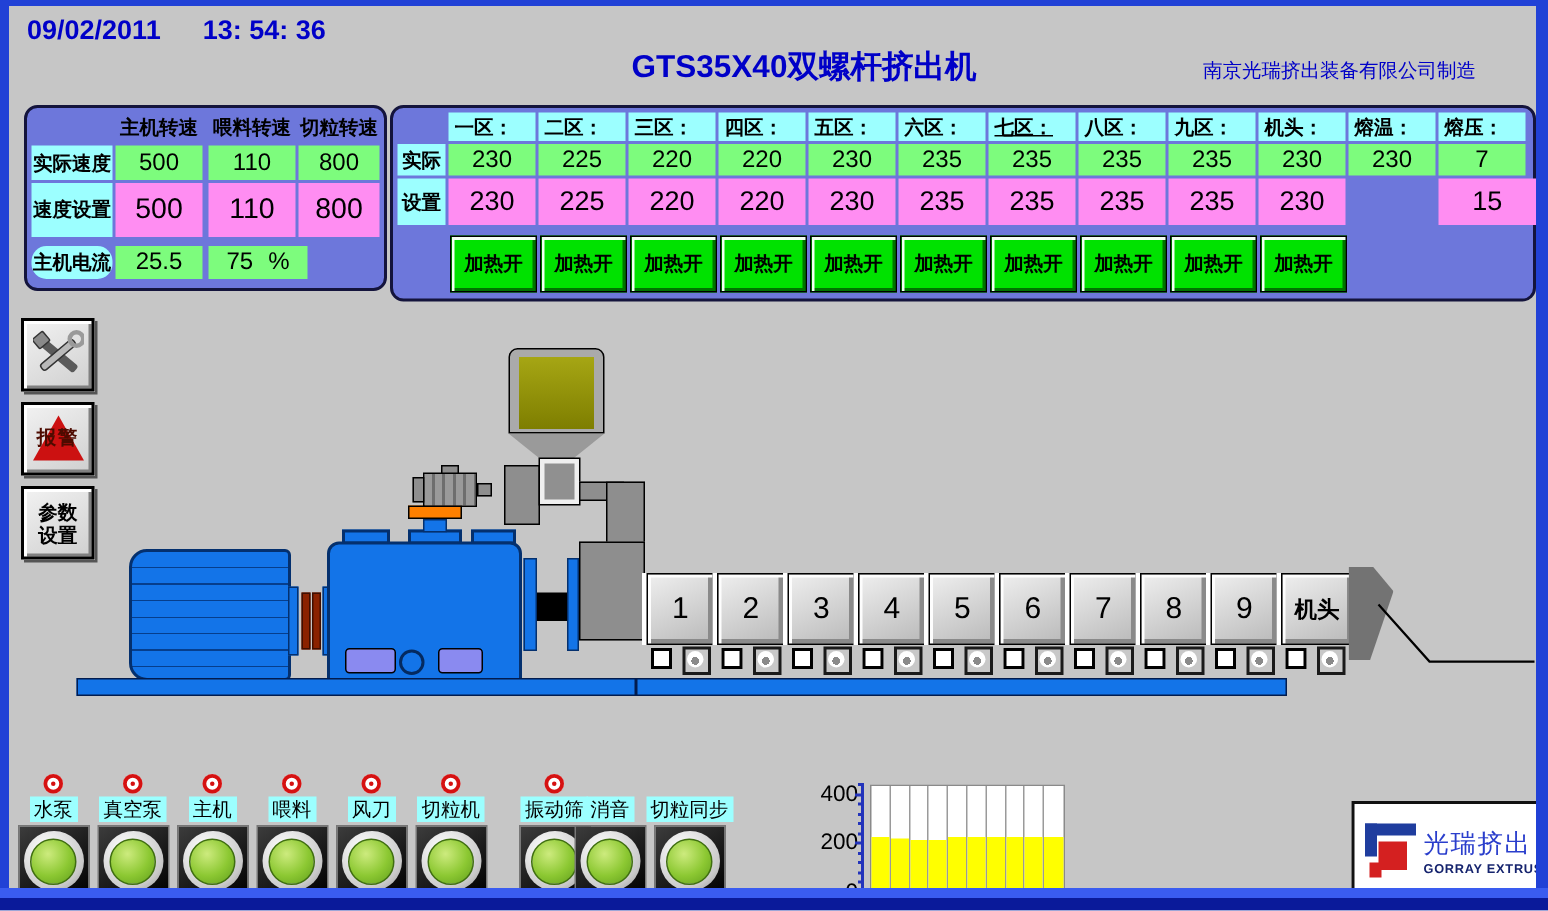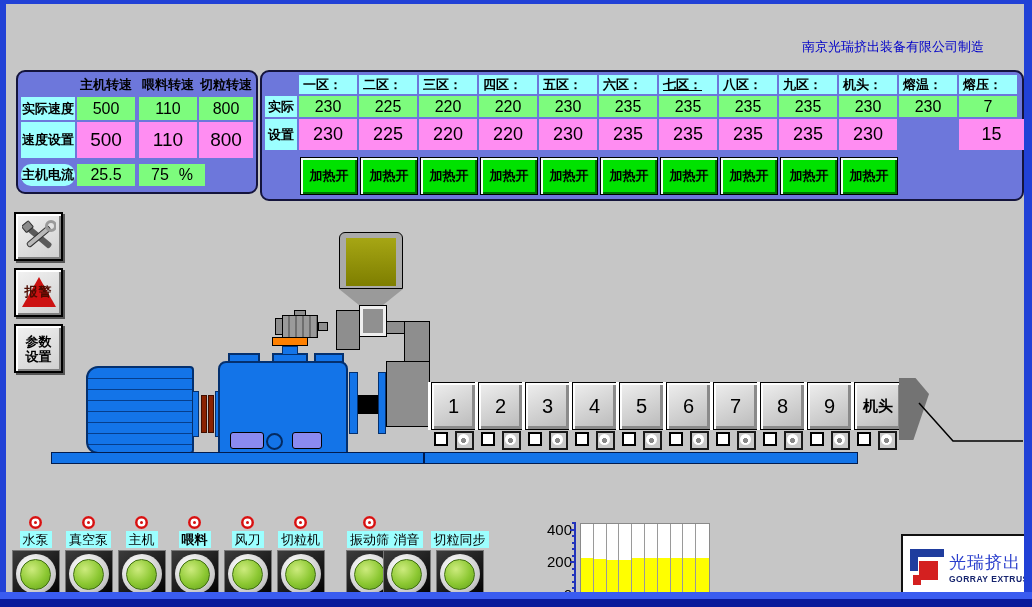--- a/index.html
+++ b/index.html
@@ -113,20 +113,24 @@
   #logo-txt{margin-left:5px;}
   #logo-cn{font-size:17px;color:#2a3ecc;letter-spacing:1px;white-space:nowrap;}
   #logo-en{font-size:8.5px;font-weight:bold;color:#16246e;letter-spacing:.5px;white-space:nowrap;}
 </style>
 </head>
 <body>
 
 <div id="frame">
 <div id="screen">
 
+  <div id="datetime">
+    <span>09/02/2011</span><span>13: 54: 36</span>
+  </div>
+  <div id="main-title">GTS35X40双螺杆挤出机</div>
   <div id="manufacturer">南京光瑞挤出装备有限公司制造</div>
 
   <div id="speed-panel" class="panel">
     <div class="cell hdr" style="left:59px;top:3px;width:58px;height:20px;">主机转速</div>
     <div class="cell hdr" style="left:121px;top:3px;width:58px;height:20px;">喂料转速</div>
     <div class="cell hdr" style="left:181px;top:3px;width:54px;height:20px;">切粒转速</div>
 
     <div class="cell cyan hdr" style="left:3px;top:25px;width:54px;height:23px;">实际速度</div>
     <div class="cell green val-s" style="left:59px;top:25px;width:58px;height:23px;">500</div>
     <div class="cell green val-s" style="left:121px;top:25px;width:58px;height:23px;">110</div>
@@ -308,21 +312,21 @@
         </div>
         <div class="ind" style="left: 110px;">
           <div class="ind-dot"></div>
           <div class="ind-label">主机</div>
           <div class="ind-btn">
             <div class="ind-ring">
               <div class="ind-green"></div>
             </div>
           </div>
         </div>
-        <div class="ind" style="left: 163px; font-weight: bold;">
+        <div class="ind" style="left: 163px;">
           <div class="ind-dot"></div>
           <div class="ind-label">喂料</div>
           <div class="ind-btn">
             <div class="ind-ring">
               <div class="ind-green"></div>
             </div>
           </div>
         </div>
         <div class="ind" style="left: 216px;">
           <div class="ind-dot"></div>

